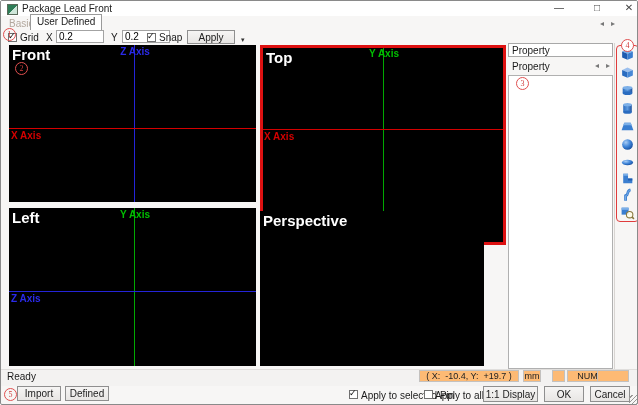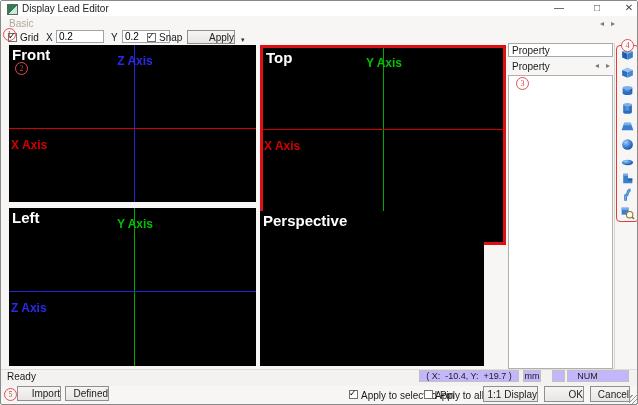--- a/index.html
+++ b/index.html
@@ -15,40 +15,40 @@
   
   .tab-disabled{left:8px;top:17px;color:#b3a89e;}
   .tab-active{left:29px;top:13px;height:14px;padding:1px 6px 0 6px;background:#fff;border:1px solid #9a9a9a;border-bottom:none;}
   .tab-scroll{top:18px;width:10px;height:10px;color:#777;font-size:8px;line-height:10px;text-align:center;}
   
   .cb{width:9px;height:9px;box-sizing:border-box;border:1px solid #707070;background:#fff;position:absolute;}
   .cb.on::after{content:"✓";position:absolute;left:-1px;top:-3px;font-size:9px;color:#111;}
   .tlabel{top:31px;text-align:center;}
   .tinput{top:29px;height:13px;box-sizing:border-box;border:1px solid #a3a3a3;background:#fff;font-family:"Liberation Sans",sans-serif;font-size:10px;padding:0 2px;}
   .btn{box-sizing:border-box;border:1px solid #8f8f8f;background:linear-gradient(#f6f5f4,#e8e6e4);
-    text-align:right;font-size:10px;color:#222;}
+    text-align:center;font-size:10px;color:#222;}
   .caret{color:#333;font-size:7px;}
   
   .vp{background:#000;box-sizing:border-box;}
   .vp-label{position:absolute;left:3px;top:1px;color:#fff;font-weight:bold;font-size:15px;}
   .axis-h{position:absolute;left:0;right:0;height:1px;}
   .axis-v{position:absolute;top:0;bottom:0;width:1px;}
-  .axis-lab{position:absolute;font-weight:bold;font-size:12px;white-space:nowrap;margin-top:8px;}
+  .axis-lab{position:absolute;font-weight:bold;font-size:10px;white-space:nowrap;}
   
   .prop-header{left:507px;top:42px;width:105px;height:14px;box-sizing:border-box;border:1px solid #a8a8a8;background:#fff;padding:1px 0 0 3px;}
   .prop-tab{left:507px;top:58px;width:105px;height:15px;}
   .prop-content{left:507px;top:74px;width:105px;height:294px;box-sizing:border-box;border:1px solid #b0b0b0;background:#fff;}
   .panel-divider{left:613px;top:42px;width:1px;height:326px;background:#d8d5d2;}
   
   .shape-btn{position:absolute;left:619px;width:15px;height:15px;}
   .shape-btn svg{width:15px;height:15px;display:block;}
   
   .statusbar{left:0;top:368px;width:100%;height:16px;background:#f3f2f1;border-top:1px solid #e0dedc;}
   .scell{position:absolute;top:369px;height:12px;box-sizing:border-box;border:1px solid #c3c1bf;
-    font-size:9px;line-height:11px;text-align:center;color:#222;white-space:pre;background:#c4b5fd;}
+    font-size:9px;line-height:11px;text-align:center;color:#222;white-space:pre;background:#fdba74;}
   
   .ann{position:absolute;width:11px;height:11px;border:1px solid #e05050;border-radius:50%;
     color:#d03c3c;font-size:8px;line-height:11px;text-align:center;z-index:60;
     font-family:"Liberation Serif",serif;background:transparent;}
   .ann-rect{position:absolute;left:615px;top:44px;width:21px;height:175px;border:1px solid #e03c3c;border-radius:4px;z-index:55;}
   .grip{left:628px;top:394px;width:9px;height:9px;
     background:repeating-linear-gradient(135deg,transparent 0 2px,#9a9896 2px 3px);}
 </style>
 </head>
 <body>
@@ -65,26 +65,27 @@
         <stop offset="50%" stop-color="#5e9ade"></stop>
         <stop offset="100%" stop-color="#1d53a0"></stop>
     </linearGradient>
   </defs>
 </svg>
 
 <div class="window">
 
   <div class="abs titlebar"></div>
   <div class="abs app-icon"></div>
-  <div class="abs title-text">Display Lead Editor</div>
+  <div class="abs title-text">Package Lead Front</div>
   <div class="abs winbtn" style="left:550px;">—</div>
   <div class="abs winbtn" style="left:588px;">□</div>
   <div class="abs winbtn" style="left:620px;">✕</div>
 
   <div class="abs tab-disabled">Basic</div>
+  <div class="abs tab-active">User Defined</div>
   <div class="abs tab-scroll" style="left:596px;">◂</div>
   <div class="abs tab-scroll" style="left:607px;">▸</div>
 
   <span class="cb on" style="left:7px;top:32px;"></span>
   <div class="abs tlabel" style="left:19px;">Grid</div>
   <div class="abs tlabel" style="left:45px;">X</div>
   <input class="abs tinput" style="left: 55px; width: 48px;" value="0.2">
   <div class="abs tlabel" style="left:110px;">Y</div>
   <input class="abs tinput" style="left: 121px; width: 48px;" value="0.2">
   <span class="cb on" style="left:146px;top:32px;"></span>

